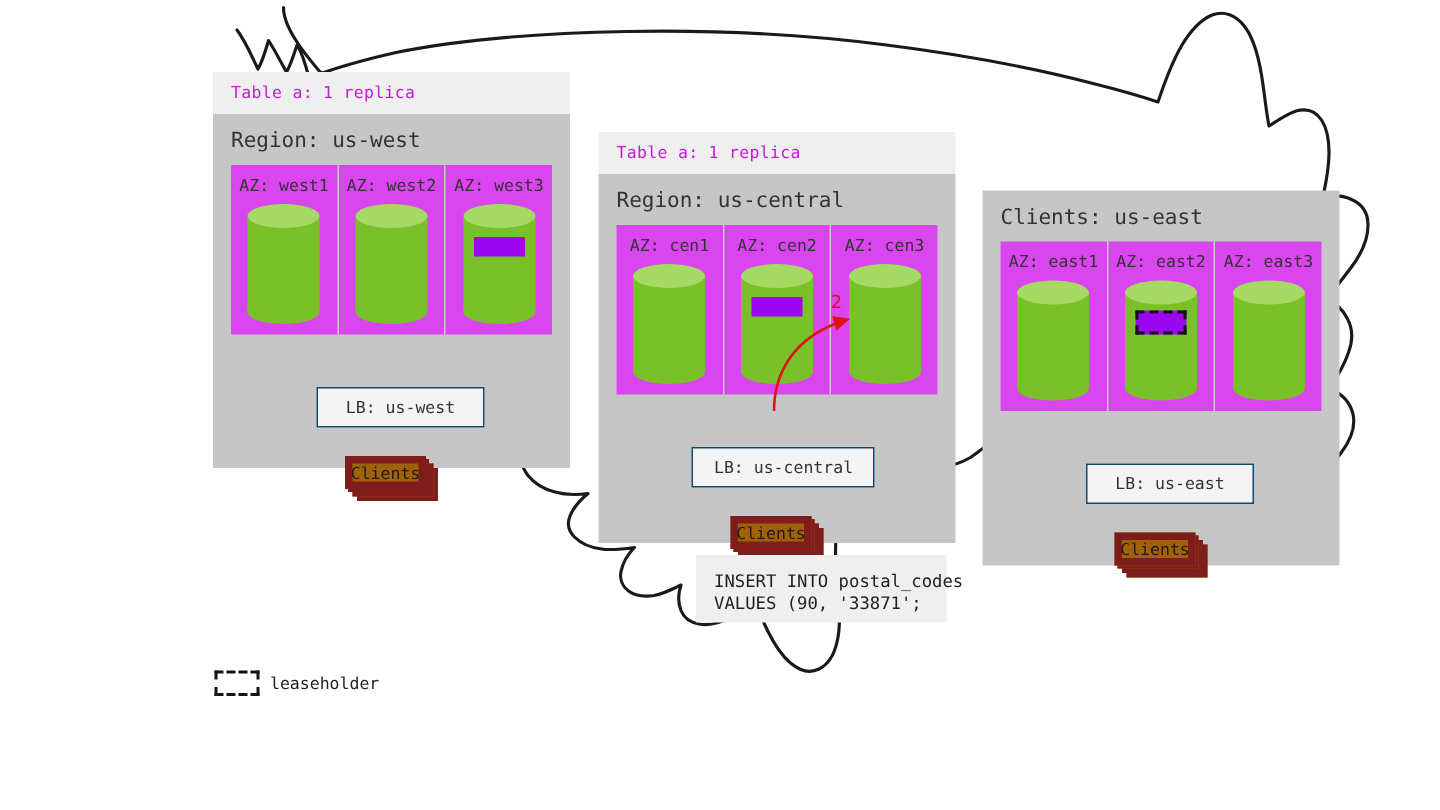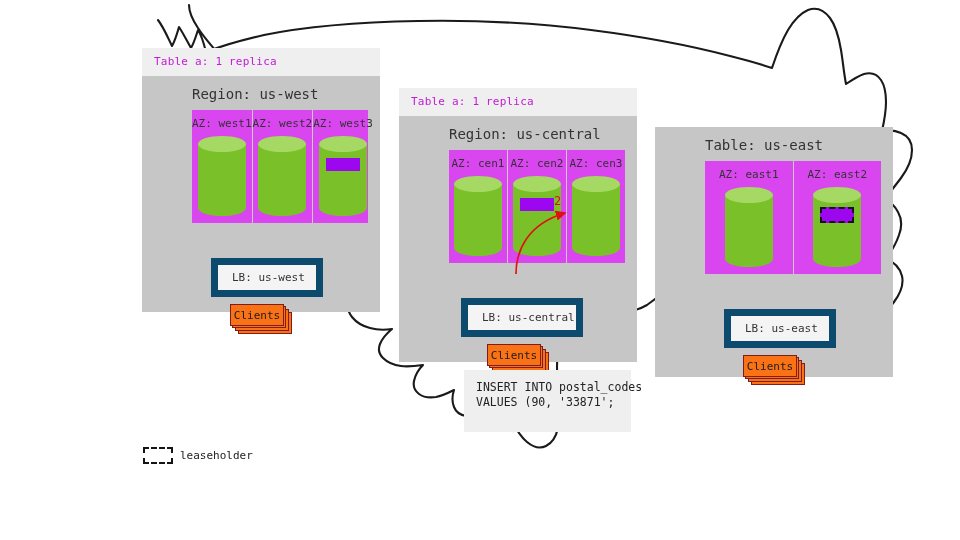--- a/index.html
+++ b/index.html
@@ -12,21 +12,21 @@
   
   #usmap{position:absolute;left:0;top:0;width:960px;height:540px;}
 
   
   .region{position:absolute;}
   .region .hdr{
     background:#efefef;color:#c41ad6;
     font-size:11px;letter-spacing:.2px;
     padding:7px 0 7px 12px;line-height:14px;white-space:nowrap;
   }
-  .region .body{background:#c6c6c6;position:relative;padding-left:38px;}
+  .region .body{background:#c6c6c6;position:relative;}
   .region .rtitle{
     color:#333;font-size:14px;padding:10px 0 8px 12px;white-space:nowrap;
   }
   .azrow{
     background:#d946ef;margin:0 12px;display:flex;
   }
   .az{
     flex:1;position:relative;padding:7px 0 10px 0;text-align:center;
     box-sizing:border-box;
   }
@@ -38,28 +38,28 @@
   .cyl .side{position:absolute;left:0;right:0;top:8px;bottom:8px;background:#7ac129;}
   .cyl .top{position:absolute;left:0;right:0;top:0;height:16px;border-radius:50%;background:#a5d964;}
   .cyl .bot{position:absolute;left:0;right:0;bottom:0;height:16px;border-radius:50%;background:#7ac129;}
   .cyl .rep{
     position:absolute;background:#9c07f0;z-index:3;left:50%;transform:translateX(-50%);
   }
   .cyl .rep.lease{border:2px dashed #141414;}
 
   
   .lb{
-    position:absolute;background:#f4f4f4;border:7px solid #0c4a6e;
+    position:absolute;background:#f4f4f4;border:1px solid #0c4a6e;
     font-size:11px;color:#333;text-align:center;
     padding:6px 14px;white-space:nowrap;box-sizing:border-box;
   }
 
   
   .clients{position:absolute;}
-  .clients .card{position:absolute;background:#f97316;border:1px solid #7f1d1d;box-sizing:border-box;}
+  .clients .card{position:absolute;background:#a16207;border:5px solid #7f1d1d;box-sizing:border-box;}
   .clients .card.c1{left:8px;top:8px;}
   .clients .card.c2{left:5px;top:5px;}
   .clients .card.c3{left:2px;top:2px;}
   .clients .card.c0{left:0;top:0;display:flex;align-items:center;justify-content:center;
     color:#1b1b1b;font-size:11px;white-space:nowrap;}
 
   
   .sqlbox{
     position:absolute;background:#efefef;color:#222;
     font-size:11.5px;line-height:15px;padding:10px 12px;white-space:pre;box-sizing:border-box;
@@ -189,42 +189,50 @@
       <div class="lb" style="left:62px;top:182px;width:122px;">LB: us-central</div>
       <div class="clients" style="left:88px;top:228px;width:62px;height:30px;">
         <div class="card c1" style="width:54px;height:22px;"></div>
         <div class="card c2" style="width:54px;height:22px;"></div>
         <div class="card c3" style="width:54px;height:22px;"></div>
         <div class="card c0" style="width:54px;height:22px;">Clients</div>
       </div>
     </div>
   </div>
 
-  <div class="sqlbox" style="left:418px;top:370px;width:167px;height:62px;">INSERT INTO postal_codes
+  <div class="sqlbox" style="left:418px;top:370px;width:167px;height:45px;">INSERT INTO postal_codes
 VALUES (90, '33871';</div>
 
   <div class="region" style="left:609px;top:127px;width:238px;">
     <div class="body" style="height:250px;">
-      <div class="rtitle">Table: us-east</div>
+      <div class="rtitle">Clients: us-east</div>
       <div class="azrow" style="height:113px;">
         <div class="az">
           <span class="azlabel">AZ: east1</span>
           <div class="cyl" style="width:48px;height:80px;">
             <div class="bot"></div>
             <div class="side"></div>
             <div class="top"></div>
           </div>
         </div>
         <div class="az">
           <span class="azlabel">AZ: east2</span>
           <div class="cyl" style="width:48px;height:80px;">
             <div class="bot"></div>
             <div class="side"></div>
             <div class="top"></div>
             <div class="rep lease" style="top:20px;width:30px;height:12px;"></div>
+          </div>
+        </div>
+        <div class="az">
+          <span class="azlabel">AZ: east3</span>
+          <div class="cyl" style="width:48px;height:80px;">
+            <div class="bot"></div>
+            <div class="side"></div>
+            <div class="top"></div>
           </div>
         </div>
       </div>
       <div class="lb" style="left:69px;top:182px;width:112px;">LB: us-east</div>
       <div class="clients" style="left:88px;top:228px;width:62px;height:30px;">
         <div class="card c1" style="width:54px;height:22px;"></div>
         <div class="card c2" style="width:54px;height:22px;"></div>
         <div class="card c3" style="width:54px;height:22px;"></div>
         <div class="card c0" style="width:54px;height:22px;">Clients</div>
       </div>

